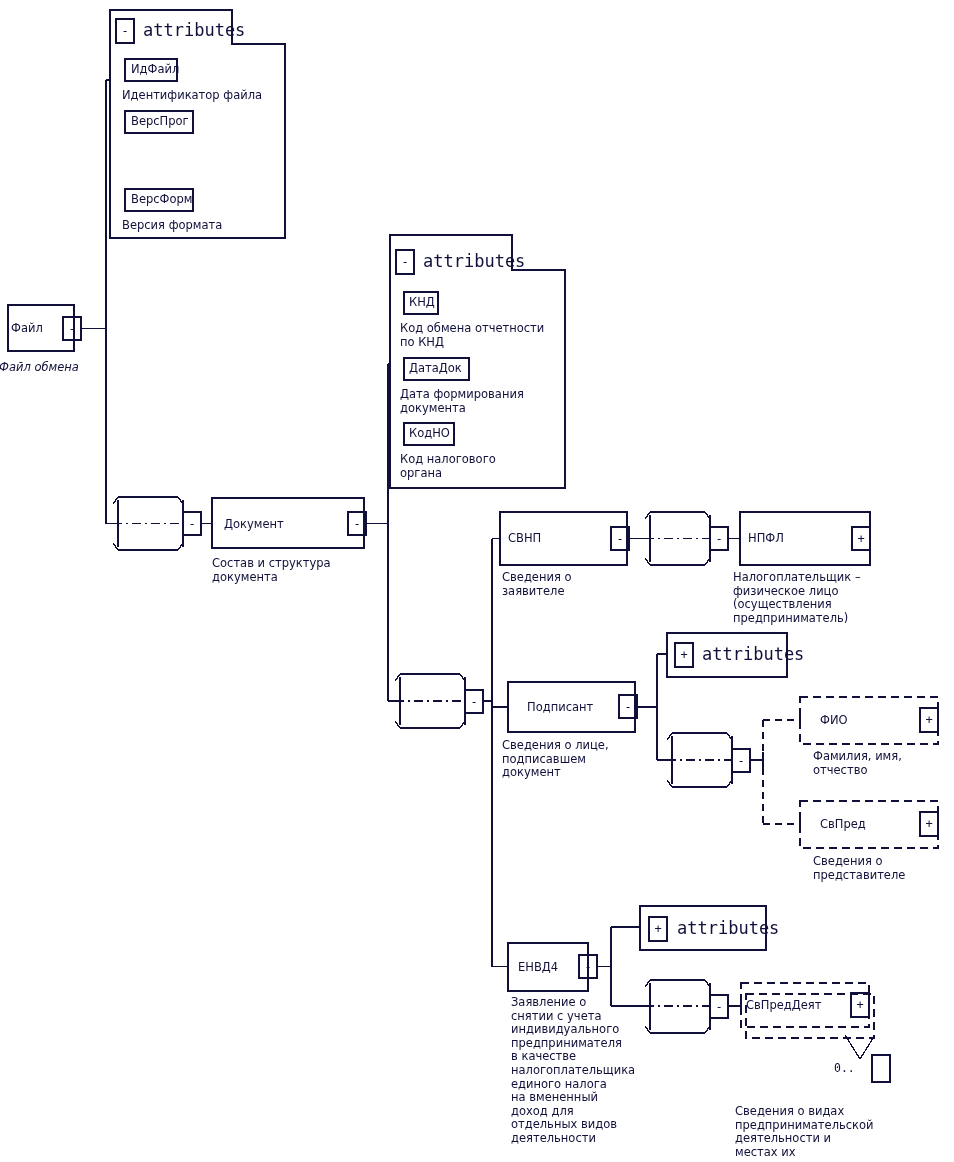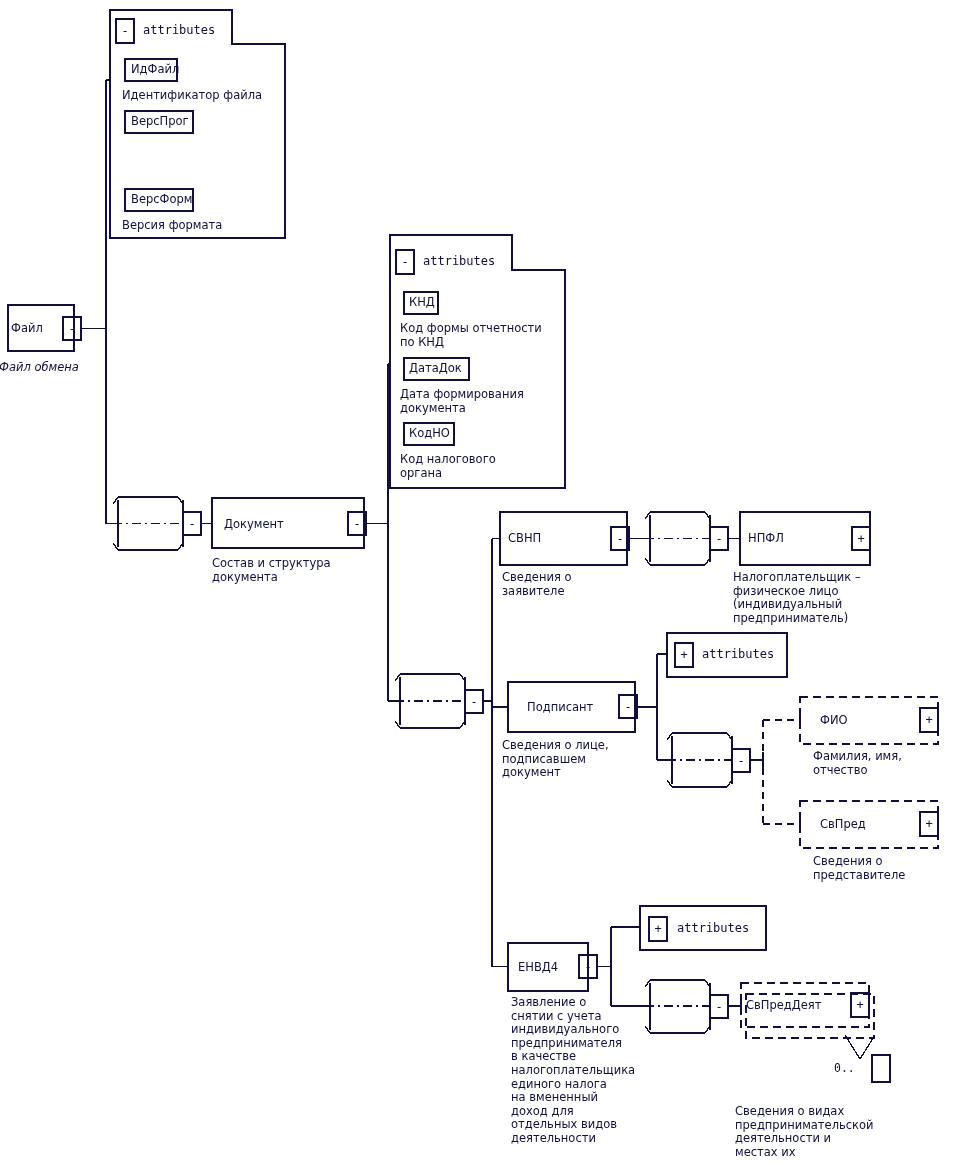--- a/index.html
+++ b/index.html
@@ -7,21 +7,21 @@
     position:relative;
     width:954px;height:1162px;
     background:#ffffff;
     font-family:"DejaVu Sans", sans-serif;
     color:#10103a;
     overflow:hidden;
   }
   svg.layer{position:absolute;left:0;top:0;width:954px;height:1162px;pointer-events:none;}
   .lbl{position:absolute;font-size:11.5px;line-height:13.6px;color:#10103a;white-space:pre;letter-spacing:0px;}
   .boxlbl{position:absolute;font-size:11.5px;line-height:13px;color:#10103a;white-space:pre;}
-  .attrtitle{position:absolute;font-size:12px;line-height:13px;color:#10103a;white-space:pre;font-family:"DejaVu Sans Mono",monospace;}
+  .attrtitle{position:absolute;font-size:17px;line-height:13px;color:#10103a;white-space:pre;font-family:"DejaVu Sans Mono",monospace;}
   .mult{position:absolute;font-size:11.5px;line-height:13px;color:#10103a;white-space:pre;font-family:"DejaVu Sans Mono",monospace;}
   .pm{position:absolute;font-size:12px;line-height:12px;color:#10103a;text-align:center;font-family:"DejaVu Sans Mono",monospace;}
 </style>
 </head>
 <body>
 
 <div id="root">
 
   <svg class="layer" viewBox="0 0 954 1162" xmlns="http://www.w3.org/2000/svg">
     <g fill="none" stroke="#10103a" stroke-width="1.3" shape-rendering="crispEdges">
@@ -168,21 +168,21 @@
 
   <div class="boxlbl" style="left:224px;top:518px;">Документ</div>
   <div class="pm" style="left:348px;top:518px;width:18px;">-</div>
   <div class="lbl" style="left:212px;top:557px;">Состав и структура
 документа</div>
 
   <div class="pm" style="left:396px;top:256px;width:18px;">-</div>
   <div class="attrtitle" style="left:423px;top:255px;">attributes</div>
 
   <div class="boxlbl" style="left:409px;top:296px;">КНД</div>
-  <div class="lbl" style="left:400px;top:322px;">Код формы отчетности
+  <div class="lbl" style="left:400px;top:322px;">Код обмена отчетности
 по КНД</div>
 
   <div class="boxlbl" style="left:409px;top:362px;">ДатаДок</div>
   <div class="lbl" style="left:400px;top:388px;">Дата формирования
 документа</div>
 
   <div class="boxlbl" style="left:409px;top:427px;text-align:center;">КодНО</div>
   <div class="lbl" style="left:400px;top:453px;">Код налогового
 органа</div>
 
@@ -192,21 +192,21 @@
   <div class="pm" style="left:611px;top:533px;width:18px;">-</div>
   <div class="lbl" style="left:502px;top:571px;">Сведения о
 заявителе</div>
 
   <div class="pm" style="left:710px;top:533px;width:18px;">-</div>
 
   <div class="boxlbl" style="left:748px;top:532px;">НПФЛ</div>
   <div class="pm" style="left:852px;top:533px;width:18px;">+</div>
   <div class="lbl" style="left:733px;top:571px;">Налогоплательщик –
 физическое лицо
-(индивидуальный
+(осуществления
 предприниматель)</div>
 
   <div class="boxlbl" style="left:518px;top:701px;margin-left:9px;">Подписант</div>
   <div class="pm" style="left:619px;top:701px;width:18px;">-</div>
   <div class="lbl" style="left:502px;top:739px;">Сведения о лице,
 подписавшем
 документ</div>
 
   <div class="pm" style="left:675px;top:649px;width:18px;">+</div>
   <div class="attrtitle" style="left:702px;top:648px;">attributes</div>

